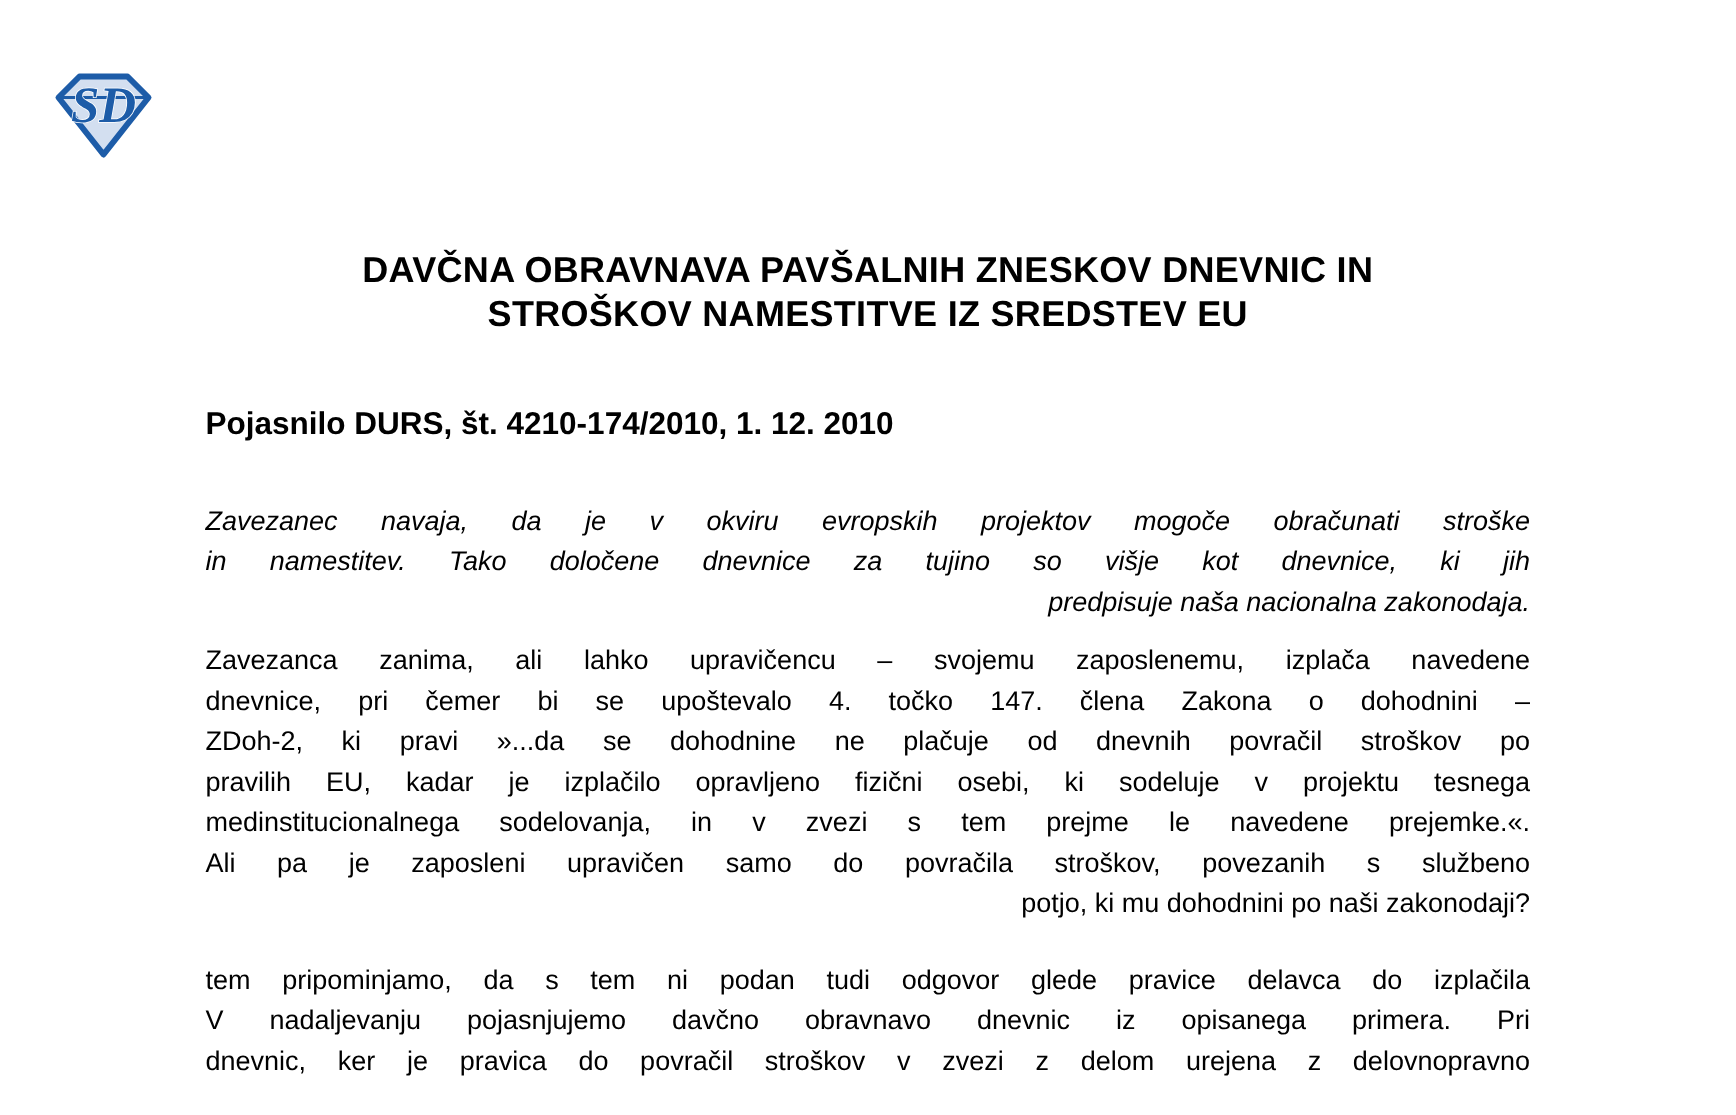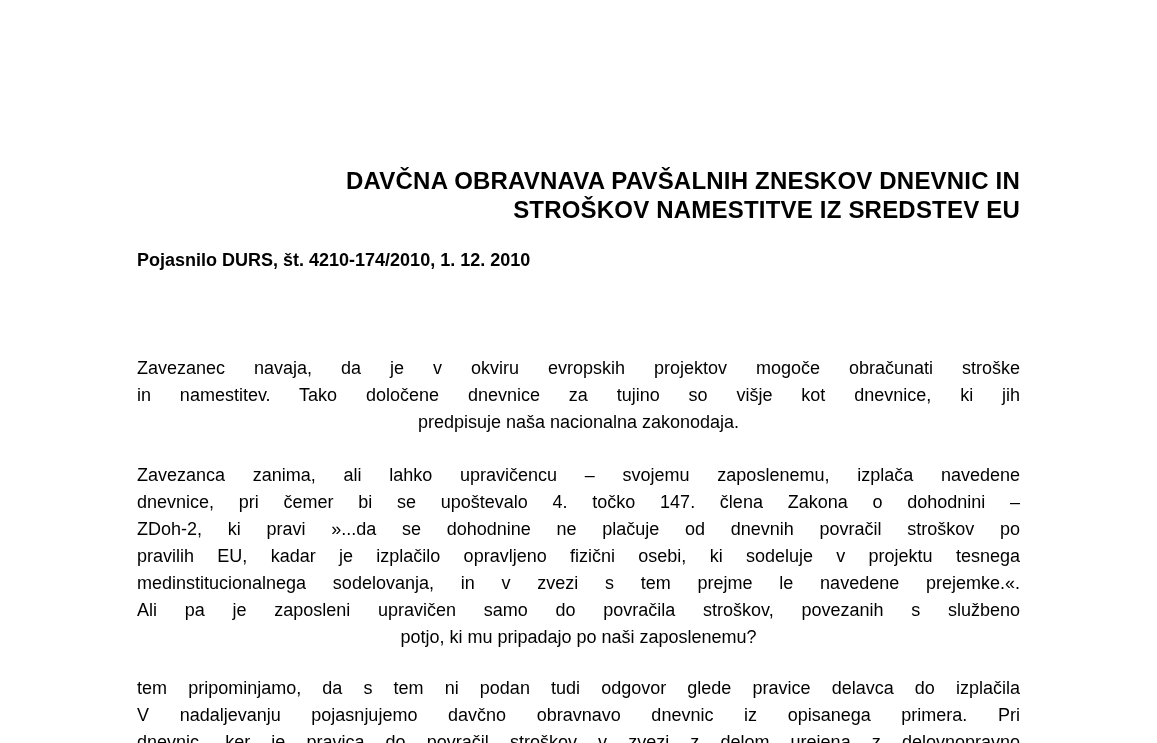--- a/index.html
+++ b/index.html
@@ -30,50 +30,57 @@
     width: 883px;
   }
   .title {
     margin: 166px 0 0 0;
     font-size: 24px;
     line-height: 29px;
     font-weight: bold;
     text-align: center;
     letter-spacing: 0.2px;
   }
-  .title .tline { display: block; text-align: right; }
+  .title .tline { display: block; }
   .subtitle {
-    margin: 25px 0 0 0;
-    font-size: 18px;
+    margin: 48px 0 0 0;
+    font-size: 21px;
     line-height: 22px;
     font-weight: bold;
     text-align: left;
   }
   .para {
     font-size: 18px;
     line-height: 27px;
     font-weight: normal;
   }
-  .para-1 { margin-top: 84px; }
-  .para-2 { margin-top: 26px; }
+  .para-1 { margin-top: 40px; font-style: italic; }
+  .para-2 { margin-top: 12px; }
   .para-3 { margin-top: 24px; }
   .jline {
     text-align: justify;
     text-align-last: justify;
     white-space: normal;
   }
   .lline {
-    text-align: center;
+    text-align: right;
   }
 </style>
 </head>
 <body>
 
 <div class="page">
 
+  <div class="logo">
+    <svg width="66" height="58" viewBox="0 0 66 58">
+      <polygon points="3,17 17,3 49,3 63,17 33,55" fill="#d3dff0" stroke="#1d5ca8" stroke-width="4" stroke-linejoin="round"></polygon>
+      <line x1="5" y1="17" x2="61" y2="17" stroke="#1d5ca8" stroke-width="2"></line>
+      <text x="33" y="33" text-anchor="middle" font-family="Liberation Serif, serif" font-size="34" font-style="italic" font-weight="bold" fill="#1d5ca8" stroke="#ffffff" stroke-width="1" paint-order="stroke">SD</text>
+    </svg>
+  </div>
 
   <div class="content">
 
     <h1 class="title">
       <span class="tline">DAVČNA OBRAVNAVA PAVŠALNIH ZNESKOV DNEVNIC IN</span>
       <span class="tline">STROŠKOV NAMESTITVE IZ SREDSTEV EU</span>
     </h1>
 
     <h2 class="subtitle">Pojasnilo DURS, št. 4210-174/2010, 1. 12. 2010</h2>
 
@@ -83,21 +90,21 @@
       <div class="lline">predpisuje naša nacionalna zakonodaja.</div>
     </div>
 
     <div class="para para-2">
       <div class="jline">Zavezanca zanima, ali lahko upravičencu – svojemu zaposlenemu, izplača navedene</div>
       <div class="jline">dnevnice, pri čemer bi se upoštevalo 4. točko 147. člena Zakona o dohodnini –</div>
       <div class="jline">ZDoh-2, ki pravi »...da se dohodnine ne plačuje od dnevnih povračil stroškov po</div>
       <div class="jline">pravilih EU, kadar je izplačilo opravljeno fizični osebi, ki sodeluje v projektu tesnega</div>
       <div class="jline">medinstitucionalnega sodelovanja, in v zvezi s tem prejme le navedene prejemke.«.</div>
       <div class="jline">Ali pa je zaposleni upravičen samo do povračila stroškov, povezanih s službeno</div>
-      <div class="lline">potjo, ki mu pripadajo po naši zaposlenemu?</div>
+      <div class="lline">potjo, ki mu dohodnini po naši zakonodaji?</div>
     </div>
 
     <div class="para para-3">
       <div class="jline">tem pripominjamo, da s tem ni podan tudi odgovor glede pravice delavca do izplačila</div>
       <div class="jline">V nadaljevanju pojasnjujemo davčno obravnavo dnevnic iz opisanega primera. Pri</div>
       <div class="jline">dnevnic, ker je pravica do povračil stroškov v zvezi z delom urejena z delovnopravno</div>
     </div>
 
   </div>
 </div>

